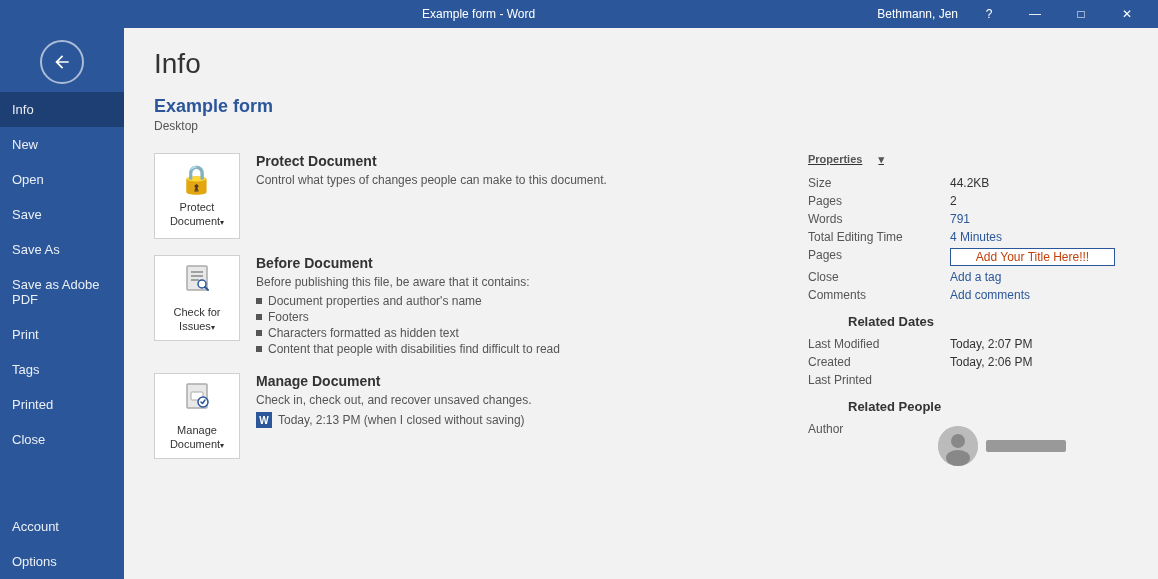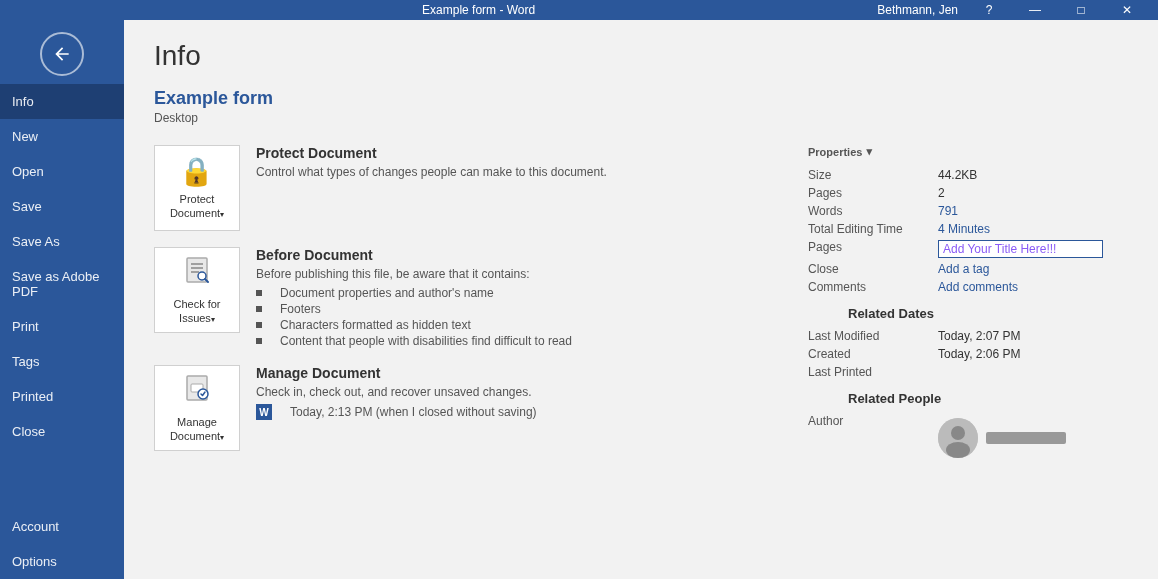--- a/index.html
+++ b/index.html
@@ -1,21 +1,21 @@
 <!DOCTYPE html>
 <html><head>
   <meta charset="utf-8">
   <style>
     * { margin: 0; padding: 0; box-sizing: border-box; }
     body { font-family: 'Segoe UI', Arial, sans-serif; font-size: 13px; background: #f2f2f2; width: 1158px; height: 579px; overflow: hidden; display: flex; flex-direction: column; }
 
     
     .titlebar {
       background: #2b579a;
-      height: 20px;
+      height: 28px;
       display: flex;
       align-items: center;
       justify-content: space-between;
       padding: 0 8px;
       flex-shrink: 0;
     }
     .titlebar-title { color: white; font-size: 12px; flex: 1; text-align: center; }
     .titlebar-btn {
       width: 46px; height: 32px;
       background: transparent; border: none; color: white;
@@ -121,21 +121,21 @@
       margin-bottom: 4px;
     }
     .section-text ul {
       list-style: none;
       padding-left: 0;
     }
     .section-text ul li {
       font-size: 12px;
       color: #555;
       padding: 1px 0;
-      display: flex; align-items: center; gap: 18px;
+      display: flex; align-items: center; gap: 6px;
     }
     .bullet-sq {
       width: 6px; height: 6px;
       background: #555;
       display: inline-block;
       flex-shrink: 0;
     }
     .manage-word-icon {
       width: 16px; height: 16px;
       background: #2b579a;
@@ -145,37 +145,38 @@
       display: inline-flex; align-items: center; justify-content: center;
       flex-shrink: 0;
     }
 
     
     .properties-header {
       font-size: 13px;
       font-weight: 600;
       color: #333;
       margin-bottom: 10px;
-      display: flex; align-items: flex-end; gap: 4px;
+      display: flex; align-items: flex-start; gap: 16px; text-decoration: underline;
     }
     .properties-header span { font-size: 11px; color: #555; }
     .prop-row {
       display: flex;
       margin-bottom: 4px;
       font-size: 12px;
     }
     .prop-label { width: 130px; color: #555; flex-shrink: 0; }
-    .prop-value { color: #333; }
+    .prop-value { color: #333; margin-left: 12px; }
     .prop-value.link { color: #2b579a; }
     .prop-value.input-like {
       border: 1px solid #2b579a;
       padding: 1px 4px;
       font-size: 12px;
-      color: #8b5cf6;
+      color: #c2410c;
       min-width: 160px;
+      text-align: center;
     }
     .prop-value.add-link { color: #2b579a; cursor: pointer; }
 
     .related-dates-header, .related-people-header {
       font-size: 13px;
       font-weight: 600;
       color: #333;
       margin: 12px 0 8px 0;
       padding-left: 40px;
     }

